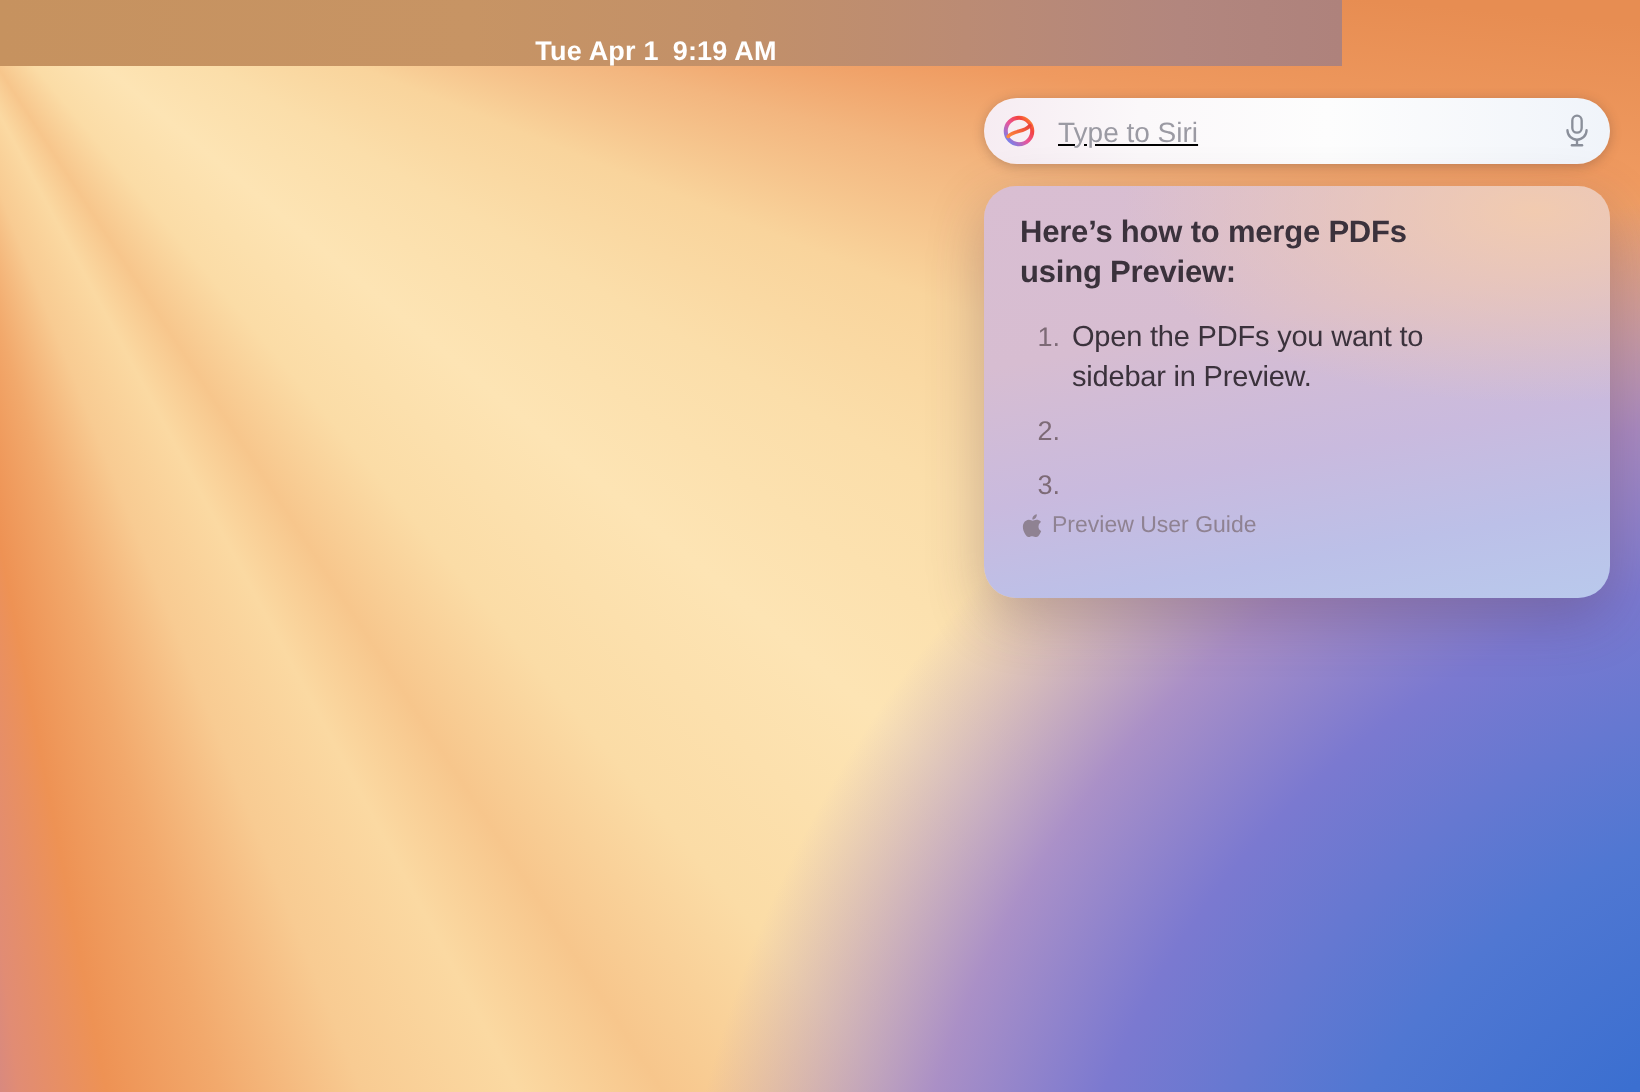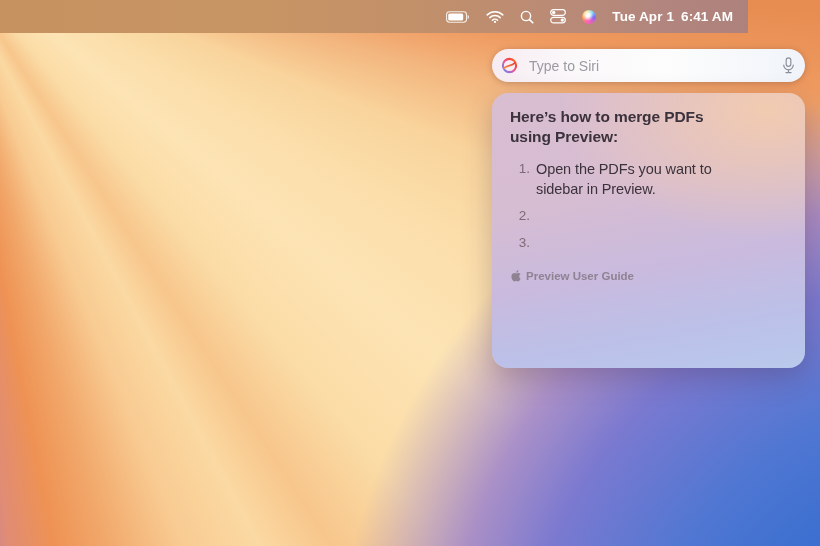--- a/index.html
+++ b/index.html
@@ -16,53 +16,53 @@
         #3b6fd0 0px, #3b6fd0 200px, #5077d2 300px, #7b79d0 420px,
         rgba(150,124,205,0.8) 500px, rgba(190,140,170,0) 610px),
       conic-gradient(from 0deg at -8% -12%,
         #e78d52 95deg, #ef9a60 100deg, #f3b67f 105deg, #f9d49c 112deg,
         #fbdeaa 120deg, #fde4b4 130deg, #fbdca6 140deg, #f7c68c 147deg,
         #fbd9a2 152deg, #f8cb92 158deg, #f2a96c 164deg, #ee9254 169deg,
         #e18c74 173deg, #b97fa6 177deg, #a87cb4 180deg, #a87cb4 360deg);
   }
   
   .menubar {
-    position: absolute; top: 0; left: 0; width: 748px; height: 33px;
+    position: absolute; top: 0; left: 0; width: 671px; height: 33px;
     background: linear-gradient(90deg, #c6925f 0%, #c79464 35%, #c29069 55%,
       #bb8b74 72%, #b2867e 88%, #ae827c 100%);
     display: flex; align-items: center; justify-content: flex-end;
     gap: 16px; padding-right: 15px;
-    color: #fff; font-size: 13.5px; font-weight: 600;
+    color: #fff; font-size: 13.5px; font-weight: 600; flex-direction: column;
   }
   .mb-item { display: inline-flex; align-items: center; justify-content: center; }
   .siri-orb {
     width: 14px; height: 14px; border-radius: 50%;
     background:
       radial-gradient(circle at 42% 38%, rgba(255,255,255,0.95) 0 14%, rgba(255,255,255,0) 48%),
       conic-gradient(from 210deg, #ff6aa7, #ff9d52, #ffd966, #7adcf9, #7b6cf6, #e35ec9, #ff6aa7);
   }
   .mb-clock { display: inline-flex; gap: 7px; white-space: nowrap; letter-spacing: 0.1px; }
   
   .siri-pill {
     position: absolute; left: 492px; top: 49px; width: 313px; height: 33px;
     border-radius: 16.5px;
     background: linear-gradient(90deg, #f6ecf2 0%, #fbf8fa 25%, #fdfdfd 55%, #f0f4fa 100%);
     box-shadow: 0 1px 6px rgba(70,45,45,0.28);
-    display: flex; align-items: center; gap: 11px; padding: 0 10px 0 9px;
+    display: flex; align-items: center; gap: 11px; padding: 0 10px 0 9px; text-decoration: underline;
   }
   .siri-glyph { flex: none; display: inline-flex; }
   .siri-field {
     flex: 1; min-width: 0; border: none; outline: none; background: transparent;
     font-family: "Liberation Sans", sans-serif; font-size: 14px; color: #43434a; padding: 0;
   }
   .siri-field::placeholder { color: #9b9aa3; opacity: 1; }
   .mic { flex: none; display: inline-flex; }
   
   .siri-card {
-    position: absolute; left: 492px; top: 93px; width: 313px; height: 275px;
+    position: absolute; left: 492px; top: 93px; width: 313px; height: 206px;
     border-radius: 16px; overflow: hidden;
     padding: 14px 12px 12px 18px;
     background:
       radial-gradient(120% 85% at 88% 6%, rgba(246,205,170,0.85) 0%, rgba(246,205,170,0) 55%),
       linear-gradient(170deg, #d9bed2 0%, #d7bdd1 35%, #c9bade 62%, #bcc0e8 82%, #b9c9ec 100%);
     box-shadow: 0 10px 28px rgba(80,50,80,0.30);
   }
   .card-heading {
     margin: 0 0 12px 0; font-size: 15.5px; line-height: 20px; font-weight: 700;
     color: #3b323c; white-space: pre-line; letter-spacing: -0.1px;
@@ -72,22 +72,22 @@
   .step:last-child { margin-bottom: 0; }
   .step-num {
     flex: none; width: 20px; text-align: right;
     font-size: 13.5px; line-height: 20px; color: #7d6a76;
   }
   .step-txt {
     font-size: 14.5px; line-height: 20px; color: #3b323c;
     white-space: pre-line; letter-spacing: -0.1px;
   }
   .source {
-    display: flex; align-items: center; gap: 5px; margin-top: 17px; margin-left: 1px;
-    color: #8f8292; font-size: 11.5px; font-weight: 700; cursor: pointer;
+    display: flex; align-items: center; gap: 5px; margin-top: 4px; margin-left: 1px;
+    color: #8f8292; font-size: 11.5px; font-weight: 400; cursor: pointer;
   }
   .source svg { flex: none; }
 </style>
 </head>
 <body>
 
 <div class="screen">
 
   <div class="menubar">
     <span class="mb-item">
@@ -117,21 +117,21 @@
       <svg width="16" height="15" viewBox="0 0 16 15">
         <rect x="0.7" y="0.7" width="14.6" height="5.6" rx="2.8" fill="none" stroke="#ffffff" stroke-width="1.2"></rect>
         <circle cx="3.7" cy="3.5" r="1.7" fill="#ffffff"></circle>
         <rect x="0.7" y="8.3" width="14.6" height="5.6" rx="2.8" fill="none" stroke="#ffffff" stroke-width="1.2"></rect>
         <circle cx="12.3" cy="11.1" r="1.7" fill="#ffffff"></circle>
       </svg>
     </span>
     <span class="mb-item siri-orb"></span>
     <span class="mb-clock">
       <span>Tue Apr 1</span>
-      <span>6:41 AM</span>
+      <span>9:19 AM</span>
     </span>
   </div>
 
   <div class="siri-pill">
     <span class="siri-glyph">
       <svg width="17" height="17" viewBox="0 0 20 20">
         <defs>
           <linearGradient id="sgRing" x1="0" y1="1" x2="1" y2="0">
             <stop offset="0" stop-color="#5a8cff"></stop>
             <stop offset="0.45" stop-color="#e9559b"></stop>

